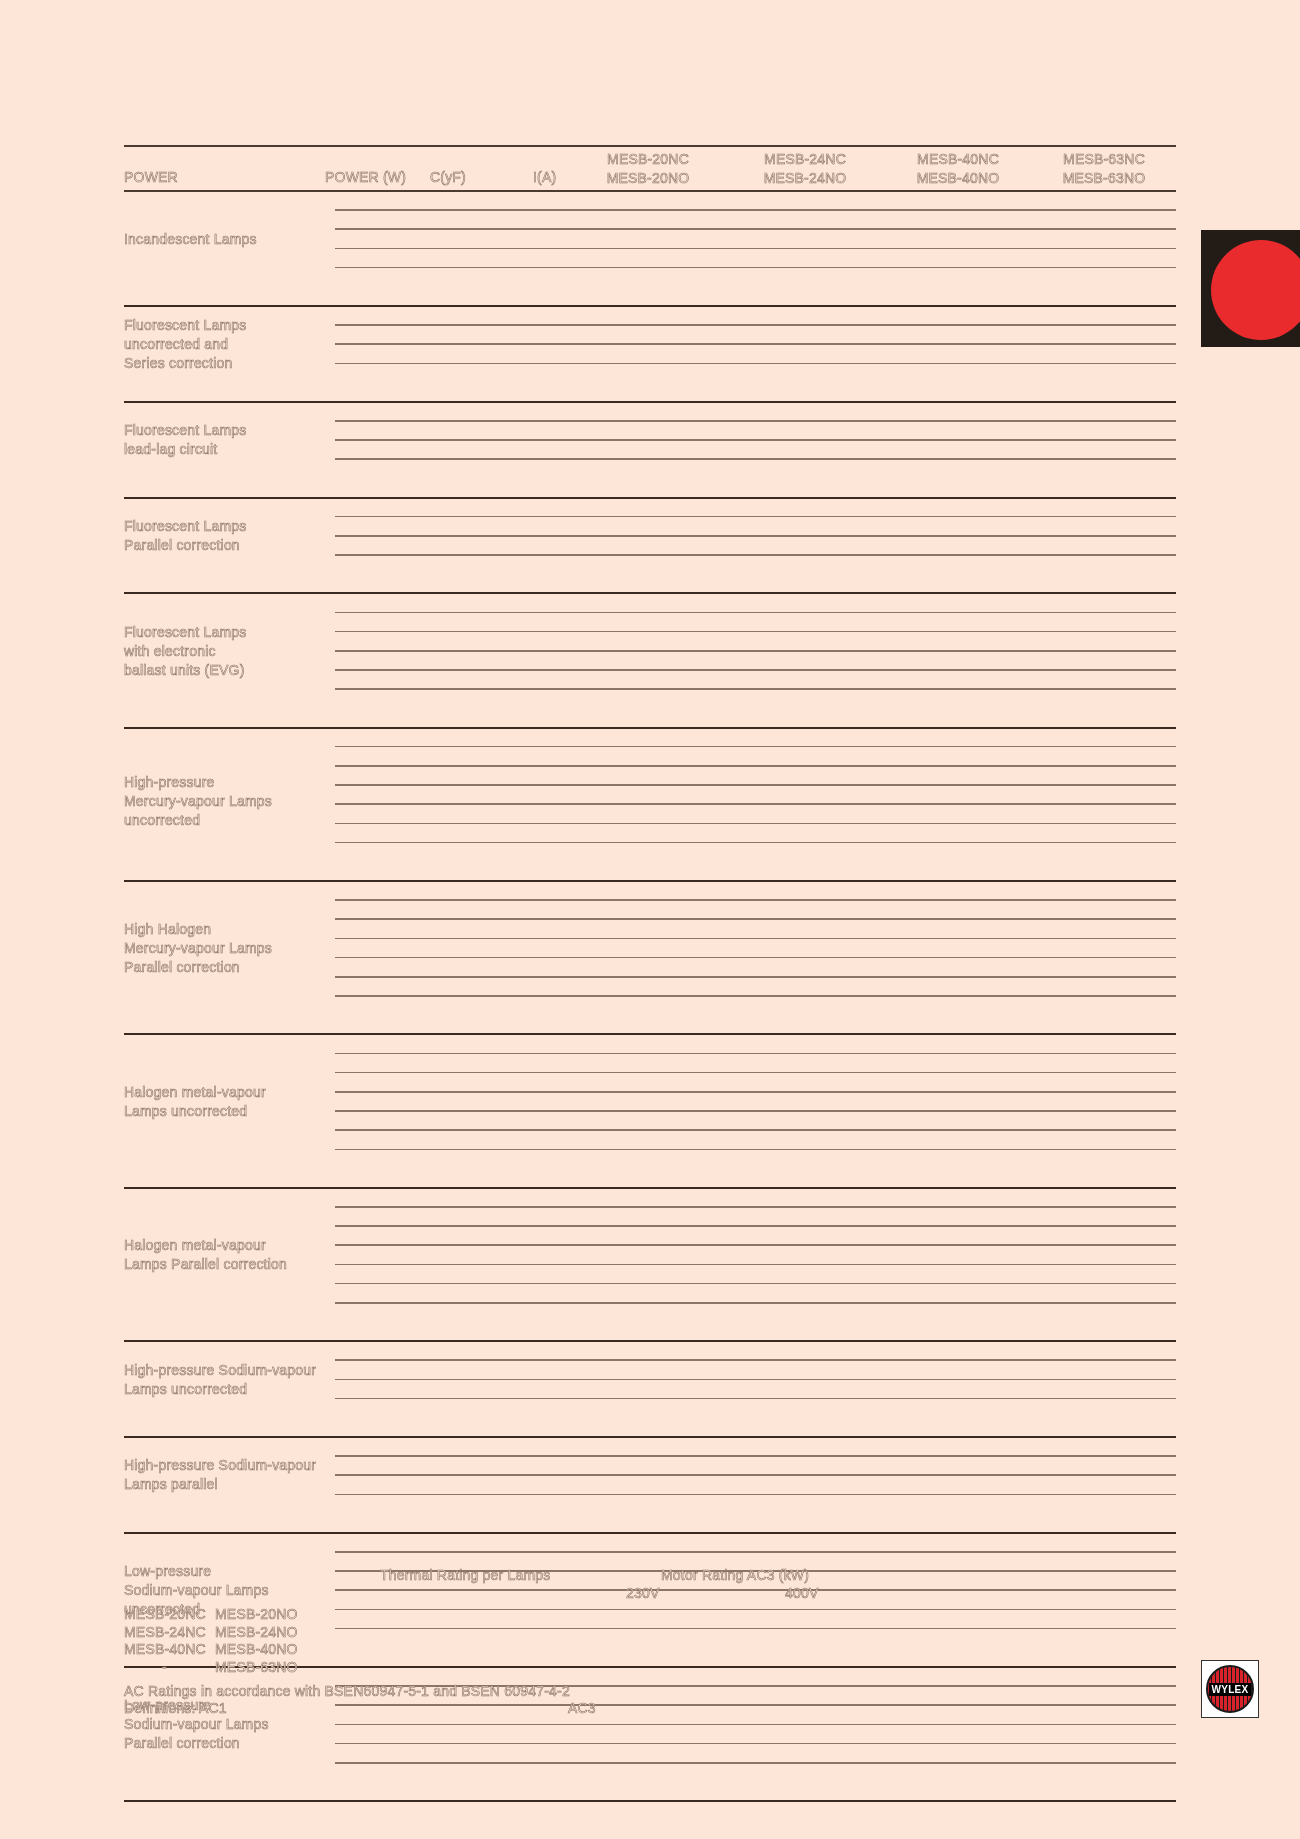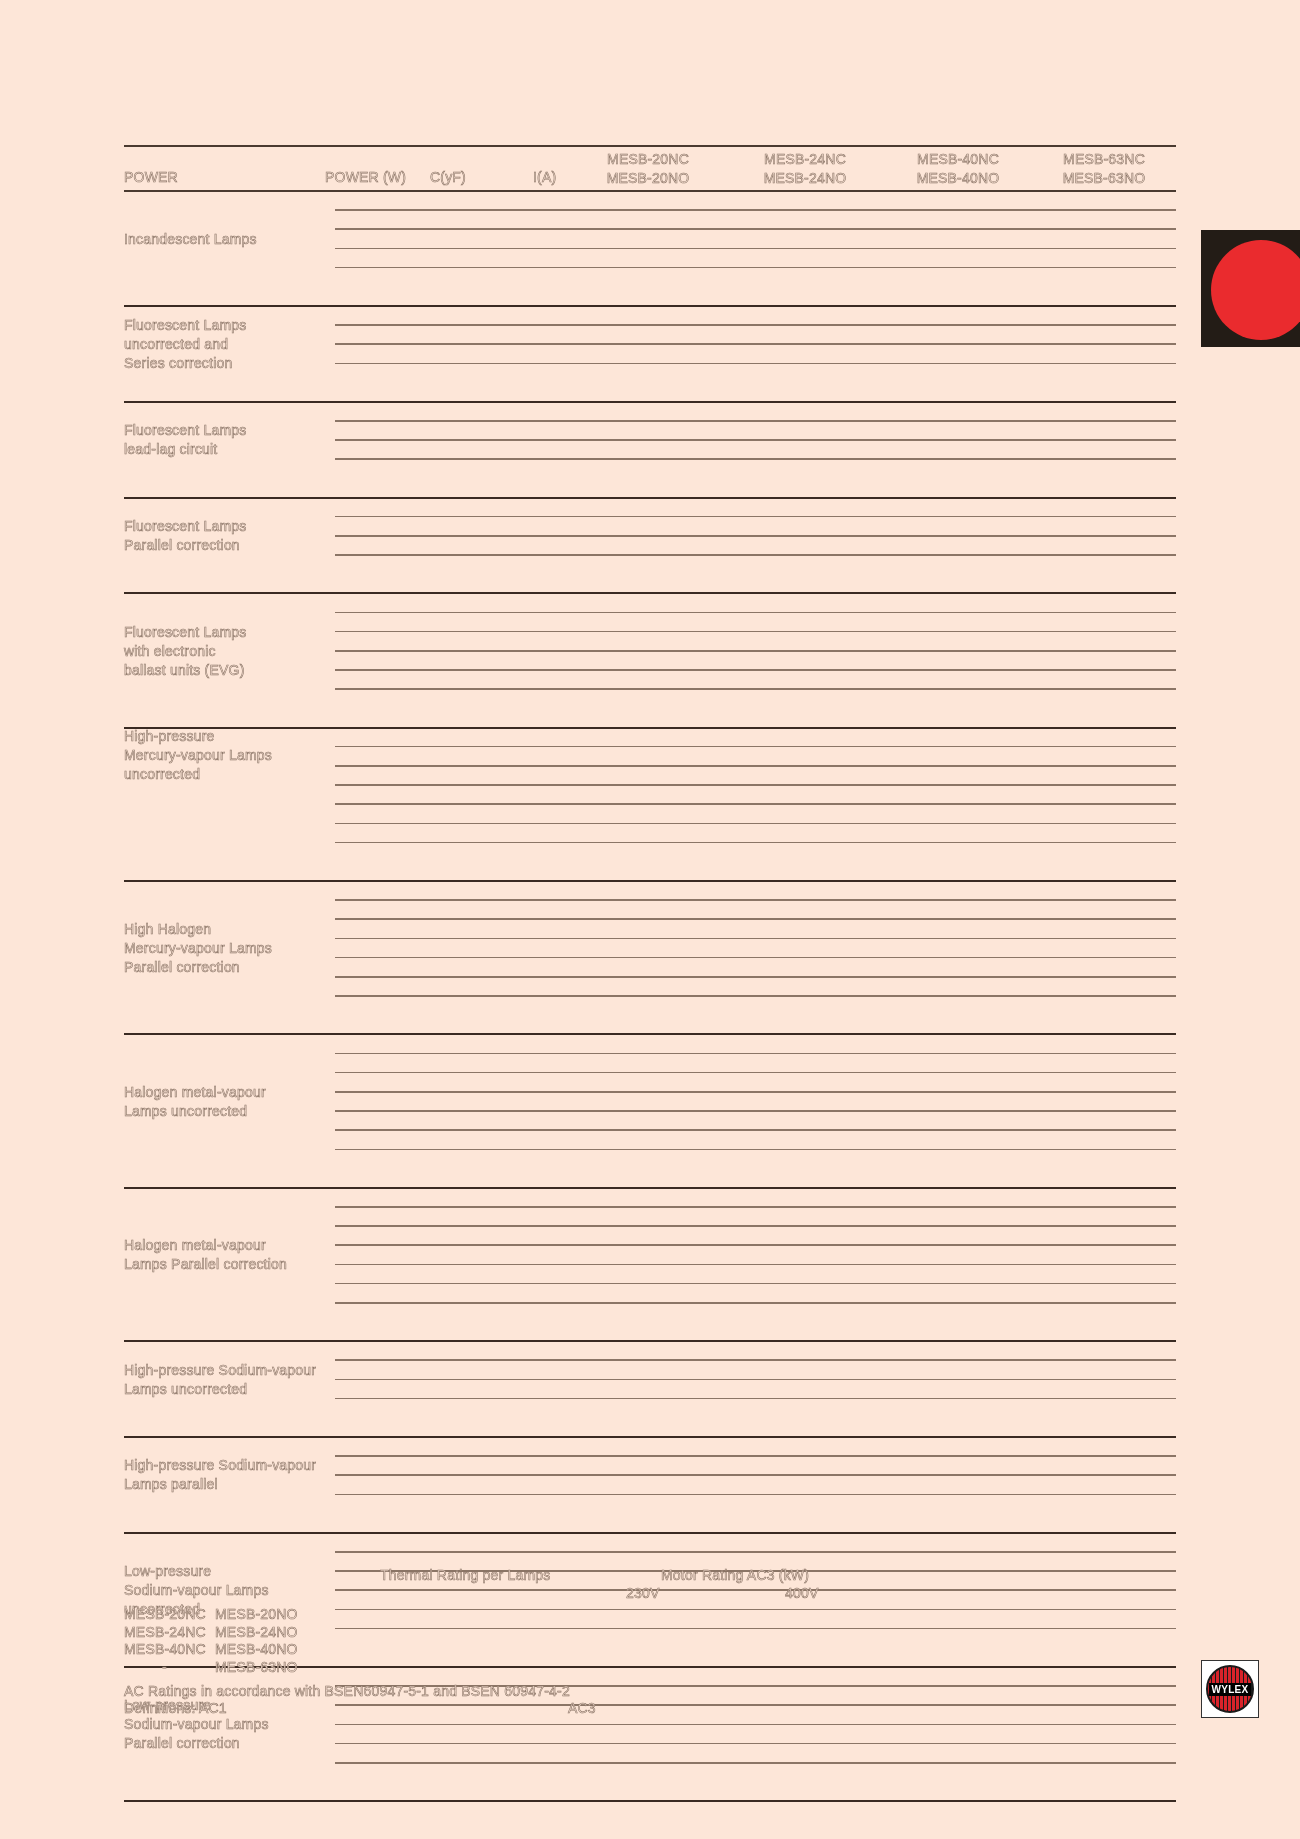--- a/index.html
+++ b/index.html
@@ -106,21 +106,21 @@
     <div class="hline thick" style="left: 124px; width: 1052px; top: 592.4px;"></div>
     <div class="section-label outline" style="top: 622.5px;">Fluorescent Lamps
 with electronic
 ballast units (EVG)</div>
     <div class="hline inner" style="left: 335px; width: 841px; top: 611.6px;"></div>
     <div class="hline inner" style="left: 335px; width: 841px; top: 630.8px;"></div>
     <div class="hline inner" style="left: 335px; width: 841px; top: 650px;"></div>
     <div class="hline inner" style="left: 335px; width: 841px; top: 669.2px;"></div>
     <div class="hline inner" style="left: 335px; width: 841px; top: 688.4px;"></div>
     <div class="hline thick" style="left: 124px; width: 1052px; top: 726.6px;"></div>
-    <div class="section-label outline" style="top: 727px;">High-pressure
+    <div class="section-label outline" style="top: 773px;">High-pressure
 Mercury-vapour Lamps
 uncorrected</div>
     <div class="hline inner" style="left: 335px; width: 841px; top: 745.8px;"></div>
     <div class="hline inner" style="left: 335px; width: 841px; top: 765px;"></div>
     <div class="hline inner" style="left: 335px; width: 841px; top: 784.2px;"></div>
     <div class="hline inner" style="left: 335px; width: 841px; top: 803.4px;"></div>
     <div class="hline inner" style="left: 335px; width: 841px; top: 822.6px;"></div>
     <div class="hline inner" style="left: 335px; width: 841px; top: 841.8px;"></div>
     <div class="hline thick" style="left: 124px; width: 1052px; top: 880px;"></div>
     <div class="section-label outline" style="top: 919.7px;">High Halogen

